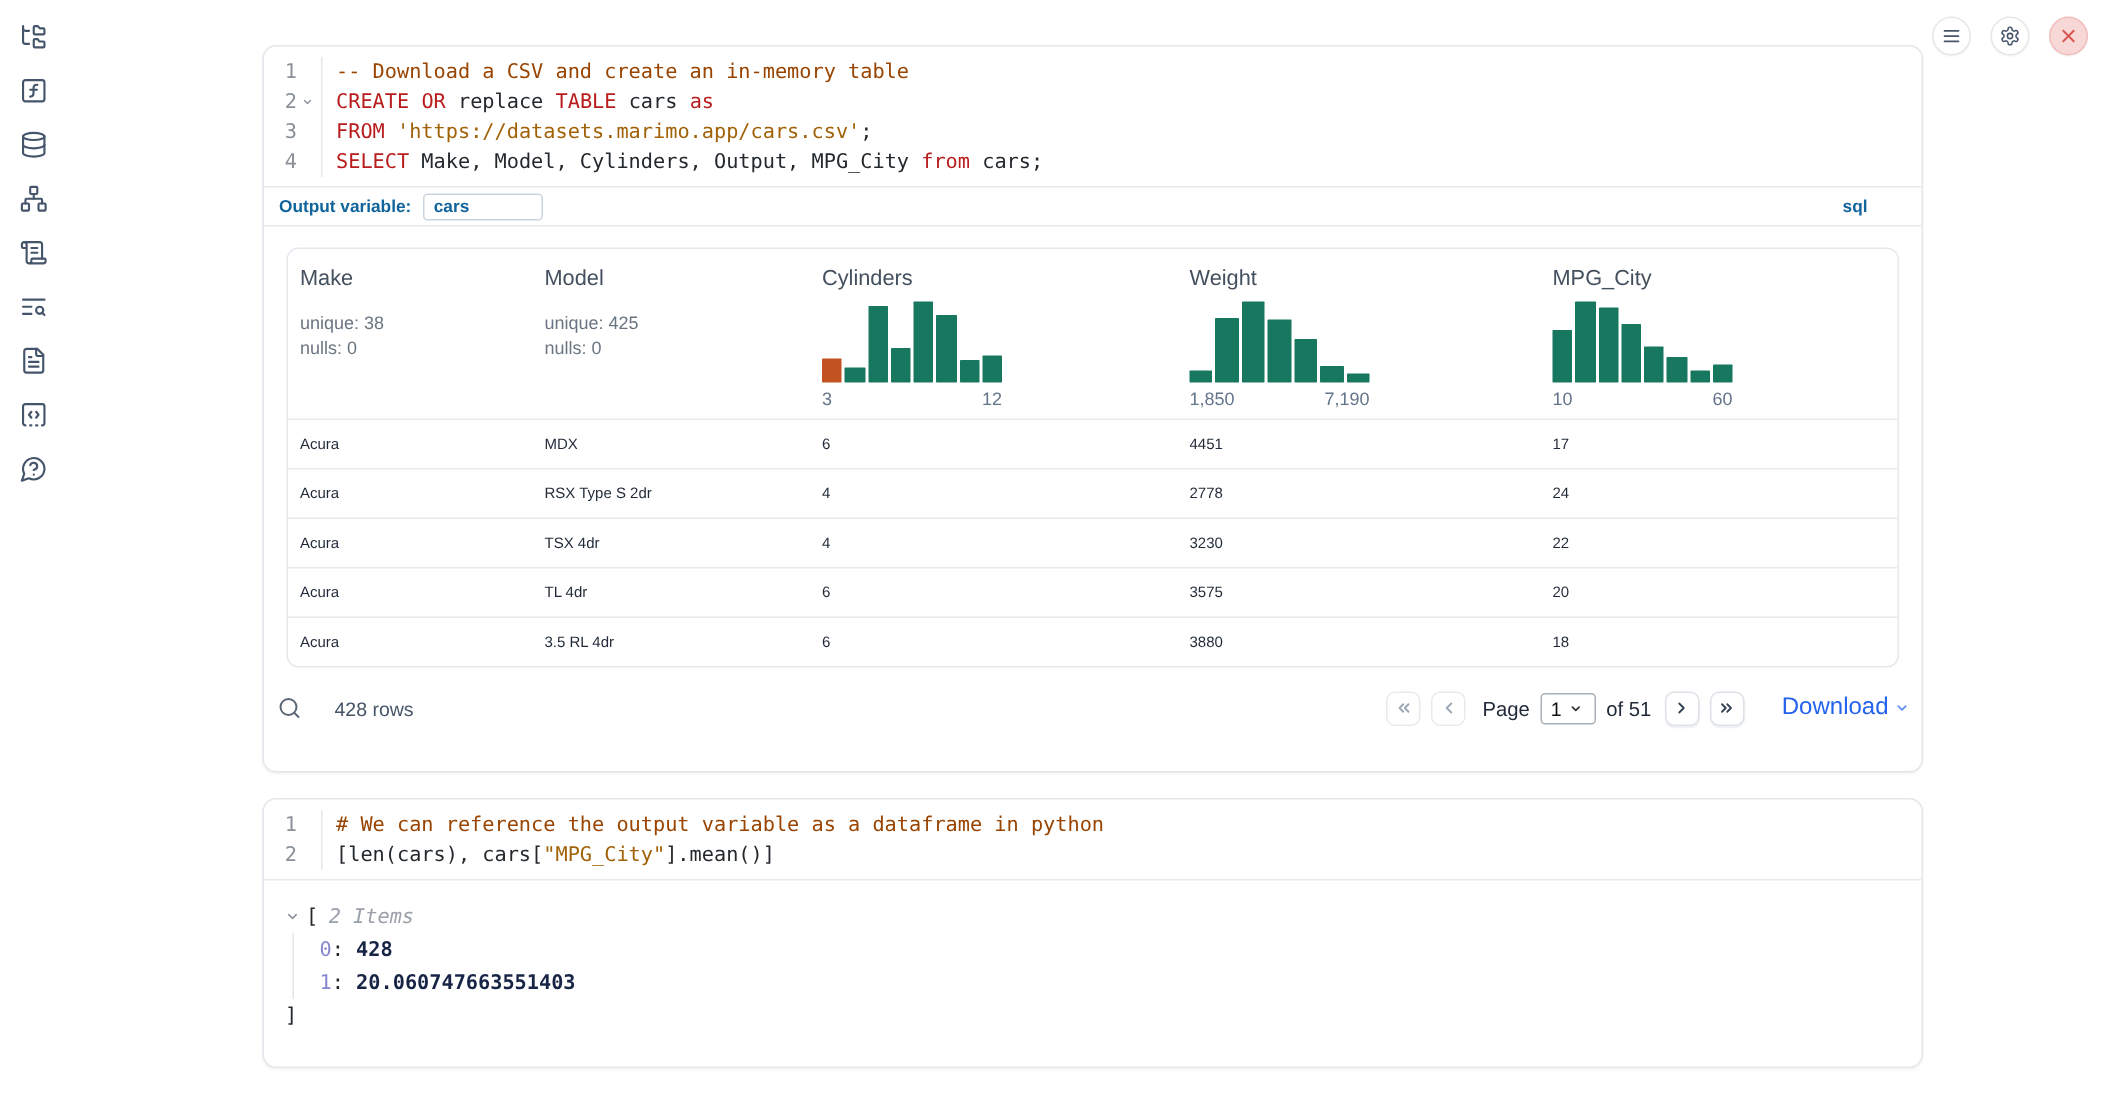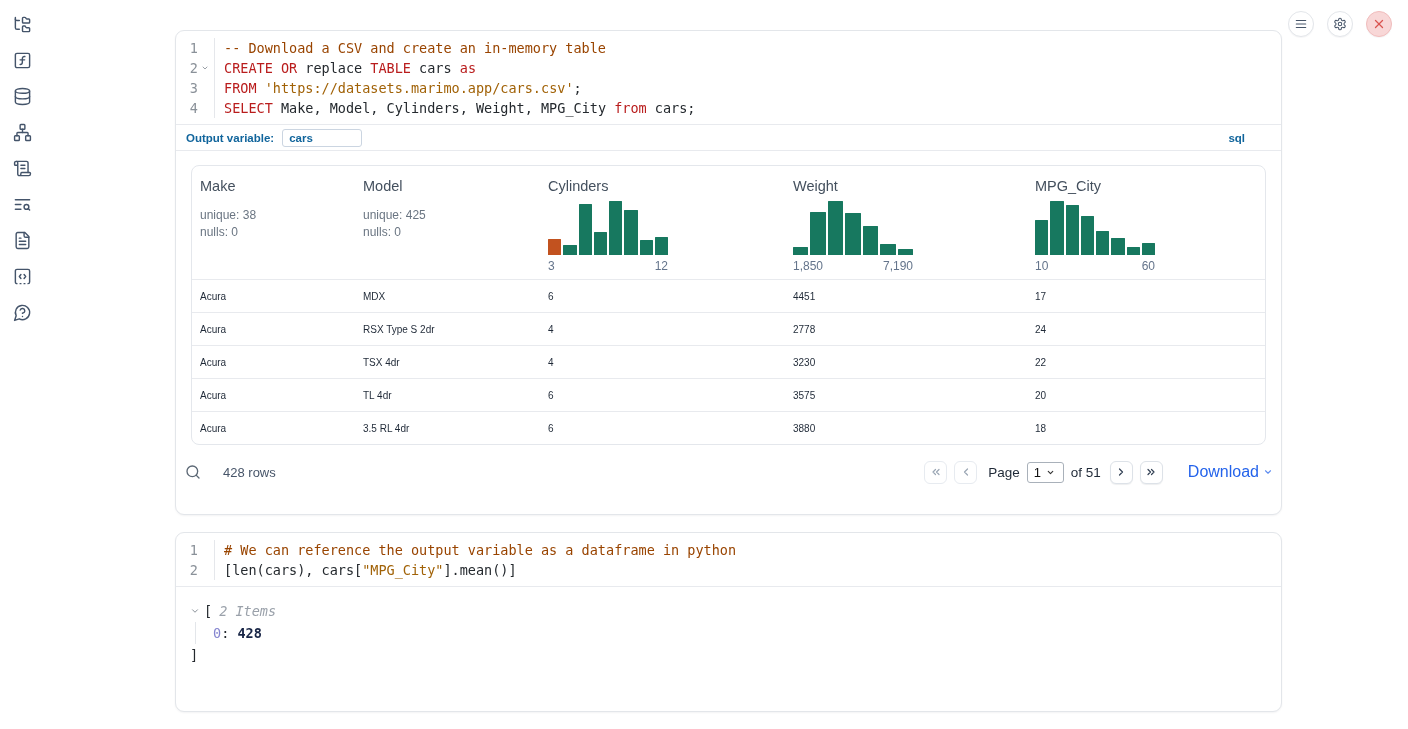--- a/index.html
+++ b/index.html
@@ -196,21 +196,21 @@
     </button>
 </div>
 
 <section class="cell" id="cell1">
   <div class="code-area" id="sql-code">
       <div class="code-line"><span class="ln">1</span><span class="fold"></span><span class="code-text"><span class="tok comment">-- Download a CSV and create an in-memory table</span></span></div>
       <div class="code-line"><span class="ln">2</span><span class="fold"><svg viewBox="0 0 24 24" fill="none" stroke="currentColor" stroke-width="2.6" stroke-linecap="round" stroke-linejoin="round">
             <path d="m6 9 6 6 6-6"></path>
           </svg></span><span class="code-text"><span class="tok keyword">CREATE</span><span class="tok "> </span><span class="tok keyword">OR</span><span class="tok "> replace </span><span class="tok keyword">TABLE</span><span class="tok "> cars </span><span class="tok keyword">as</span></span></div>
       <div class="code-line"><span class="ln">3</span><span class="fold"></span><span class="code-text"><span class="tok keyword">FROM</span><span class="tok "> </span><span class="tok string">'https://datasets.marimo.app/cars.csv'</span><span class="tok ">;</span></span></div>
-      <div class="code-line"><span class="ln">4</span><span class="fold"></span><span class="code-text"><span class="tok keyword">SELECT</span><span class="tok "> Make, Model, Cylinders, Weight, MPG_City </span><span class="tok keyword">from</span><span class="tok "> cars;</span></span></div>
+      <div class="code-line"><span class="ln">4</span><span class="fold"></span><span class="code-text"><span class="tok keyword">SELECT</span><span class="tok "> Make, Model, Cylinders, Output, MPG_City </span><span class="tok keyword">from</span><span class="tok "> cars;</span></span></div>
     </div>
   <div class="divider"></div>
   <div class="outvar-row">
     <span class="outvar-label">Output variable:</span>
     <input class="outvar-input" value="cars" style="">
     <span class="lang-badge">sql</span>
   </div>
   <div class="divider"></div>
 
   <div class="table-wrap">
@@ -385,16 +385,17 @@
       <span class="tree-chev">
           <svg viewBox="0 0 24 24" fill="none" stroke="currentColor" stroke-width="2.4" stroke-linecap="round" stroke-linejoin="round">
             <path d="m6 9 6 6 6-6"></path>
           </svg>
         </span>
       <span>[</span>
       <span class="items-label">2 Items</span>
     </div>
     <div class="tree-children" id="py-entries">
         <div><span class="tree-key">0</span><span>: </span><span class="tree-val">428</span></div>
+        <div><span class="tree-key">1</span><span>: </span><span class="tree-val">20.060747663551403</span></div>
       </div>
     <div>]</div>
   </div>
 </section>
 
 </body></html>

